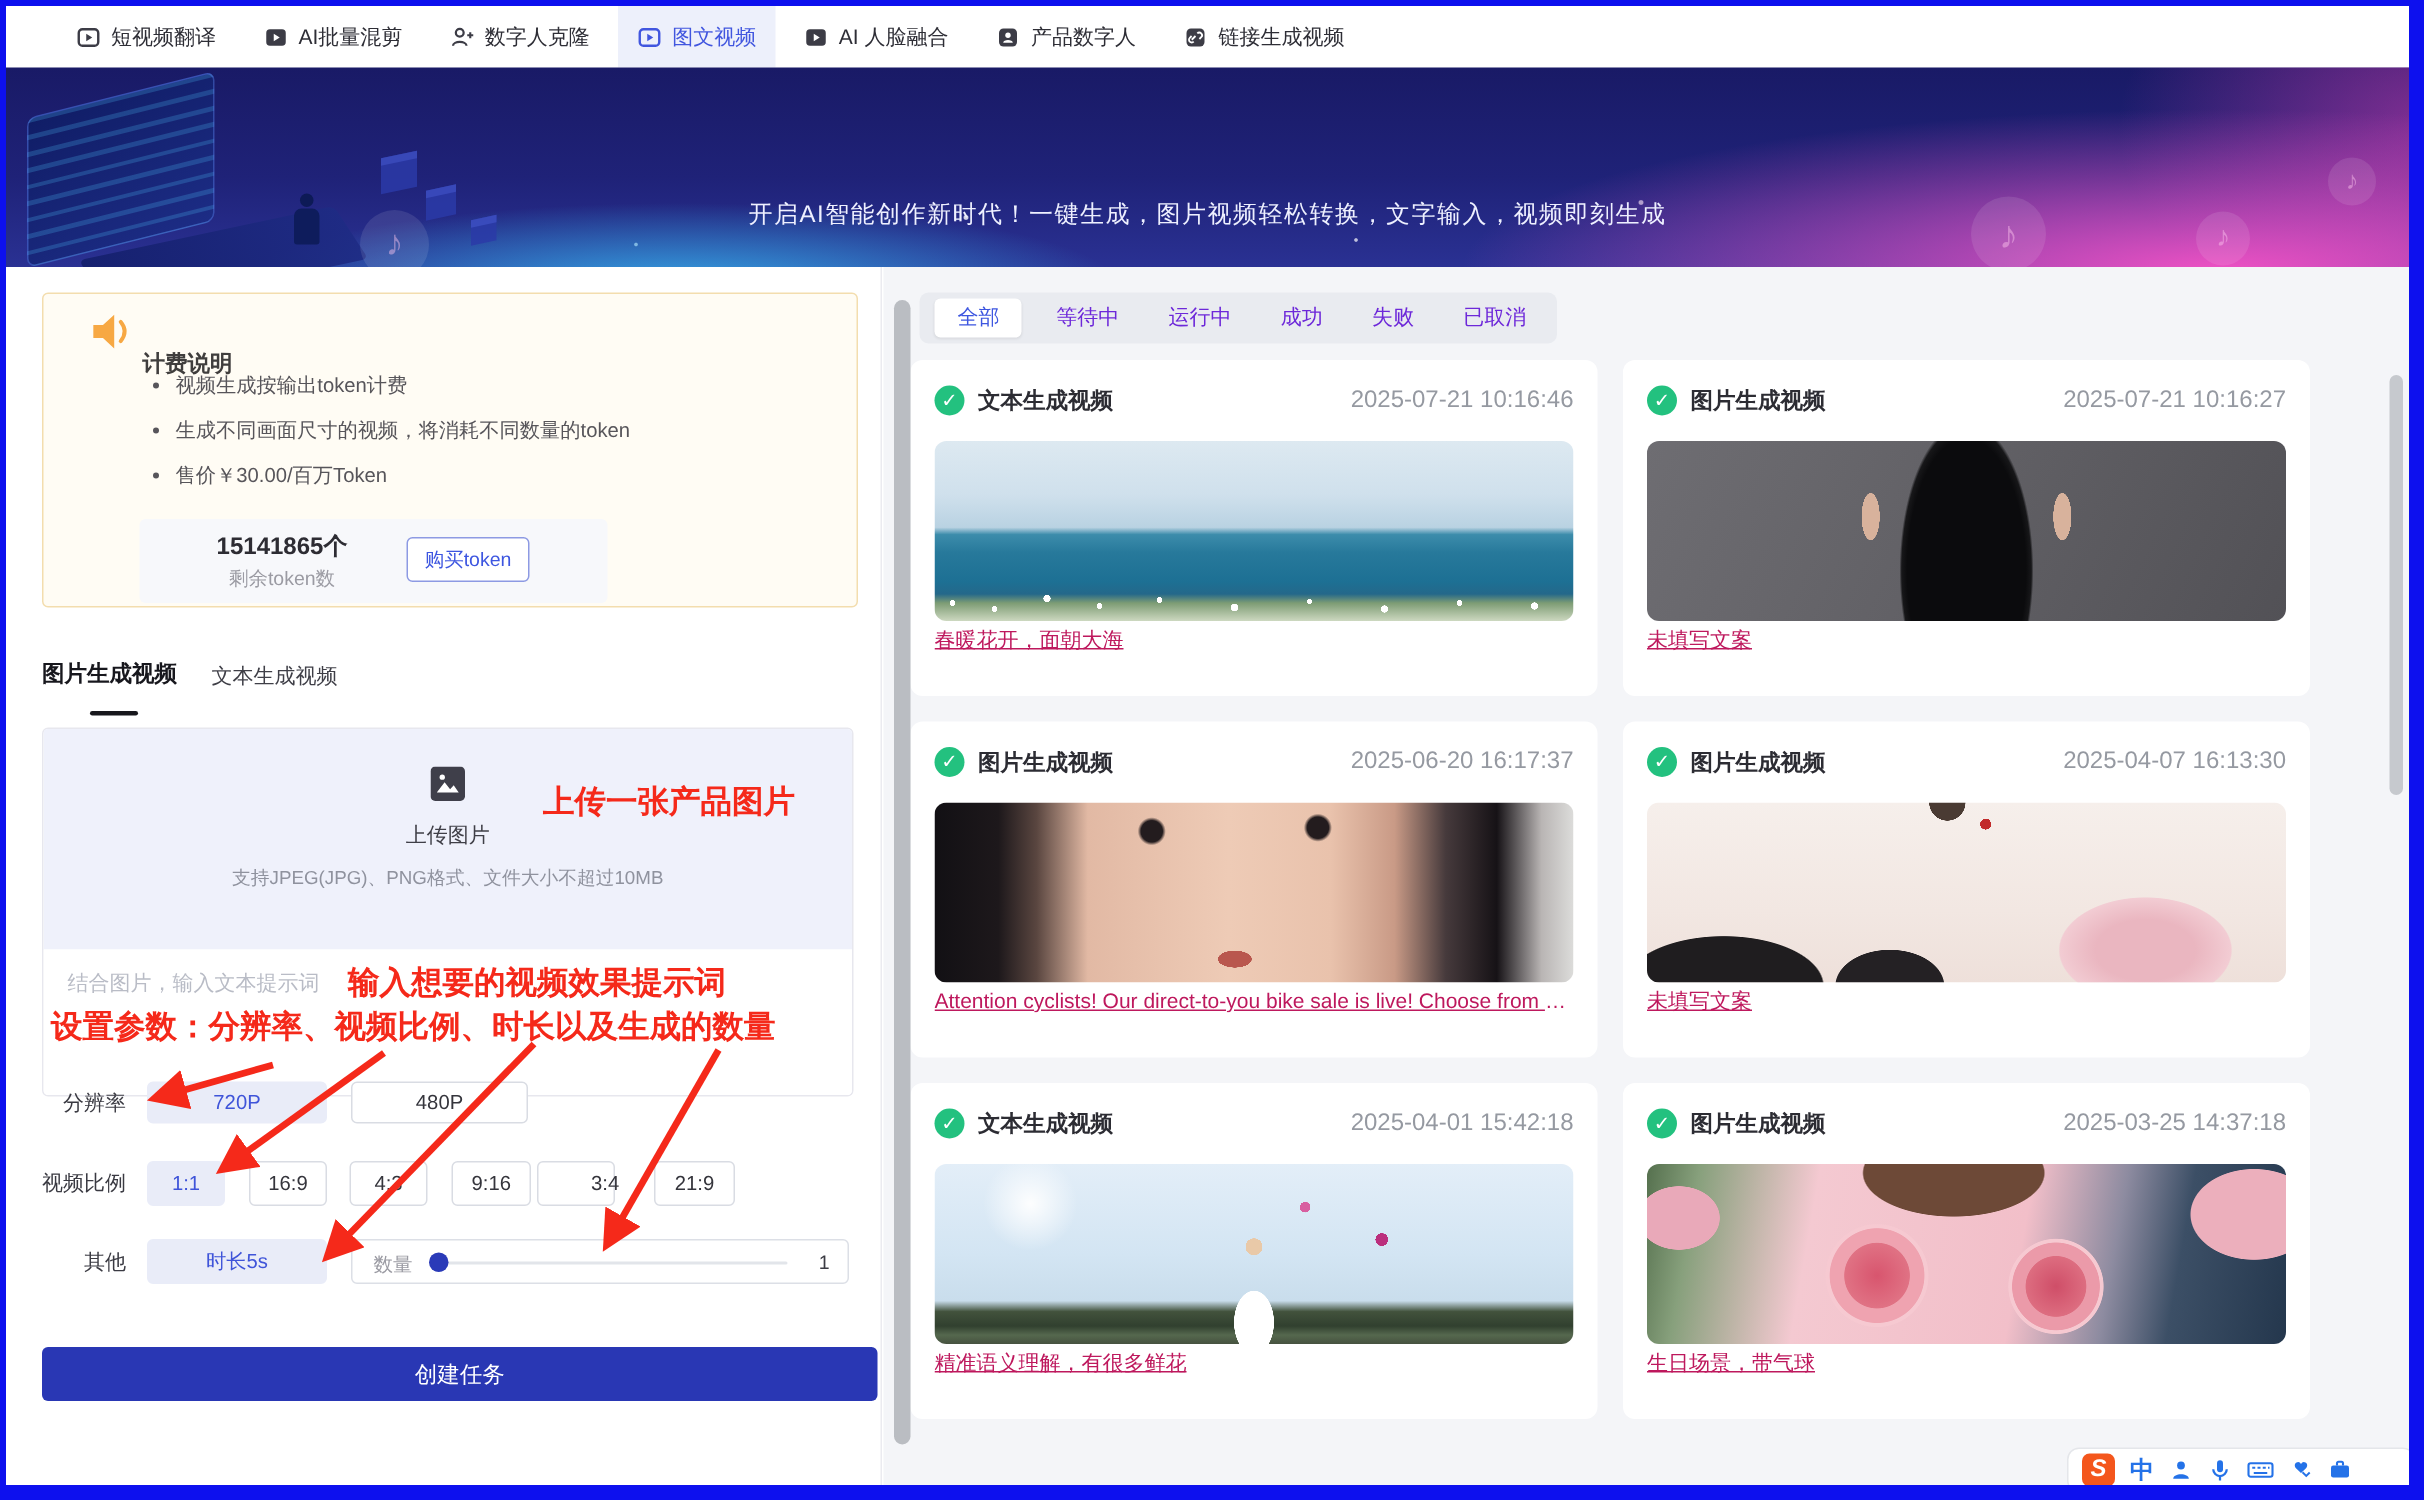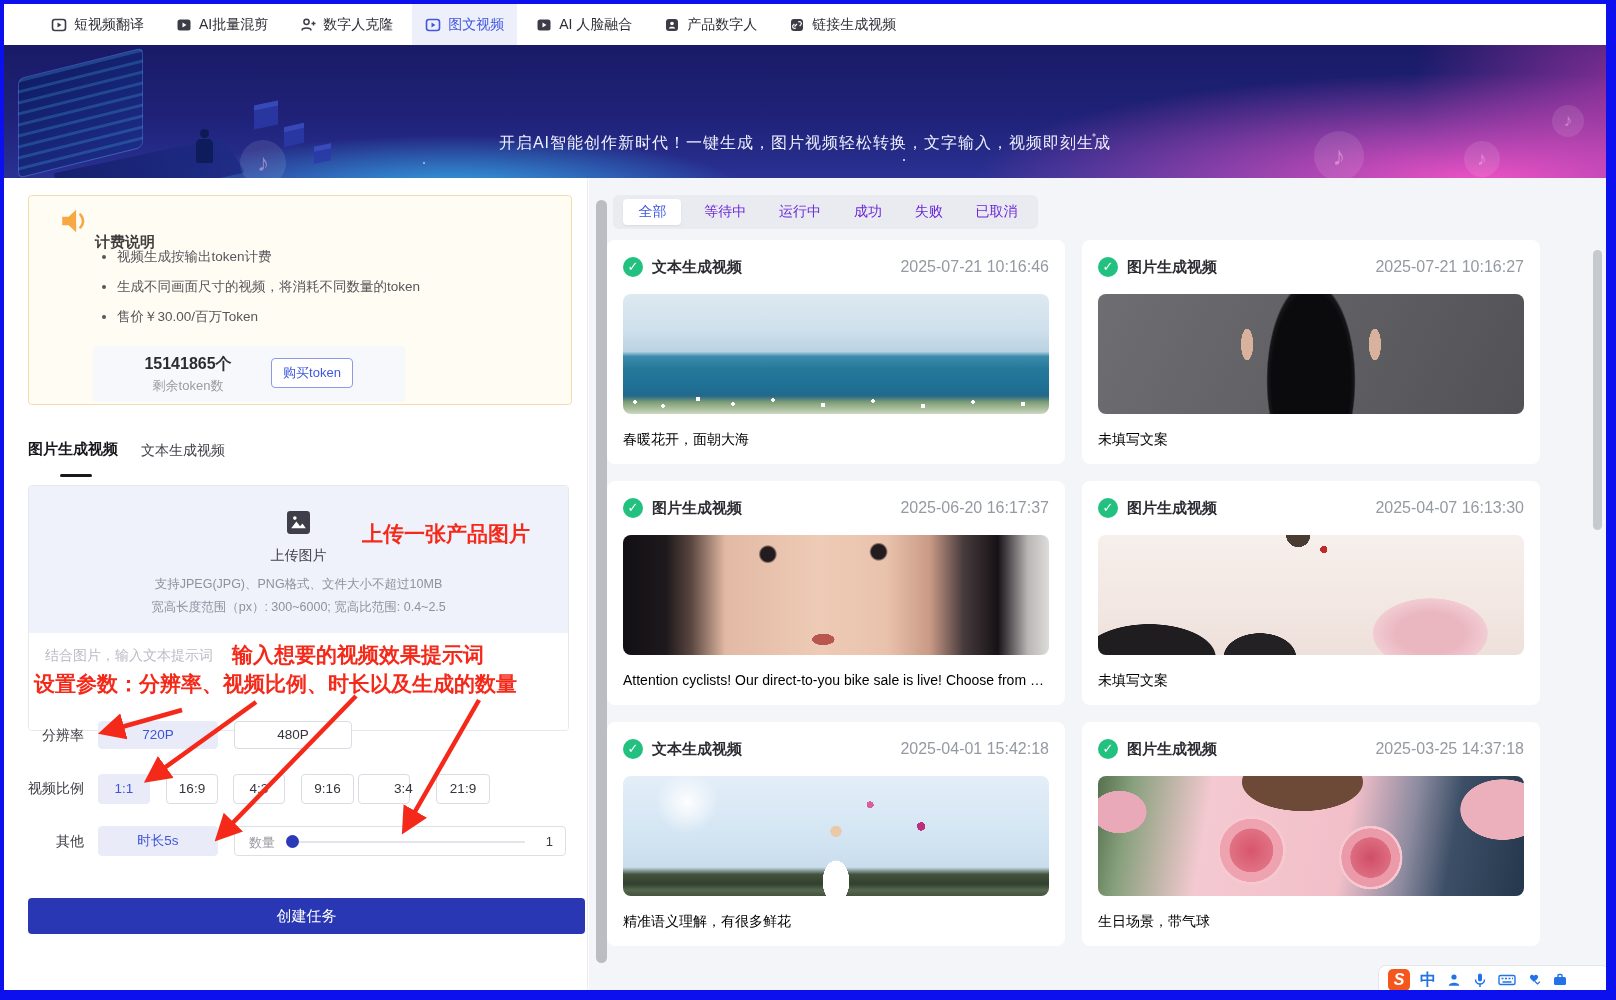--- a/index.html
+++ b/index.html
@@ -83,21 +83,21 @@
   
   .filterbar{position:absolute;left:24px;top:17px;width:425px;height:34px;background:#e9ebf0;border-radius:6px;display:flex;align-items:center;justify-content:space-around;padding:0 4px;}
   .filter{font-size:14px;color:#6d28d9;padding:4px 10px;cursor:pointer;white-space:nowrap;}
   .filter.active{background:#fff;color:#3d56e0;border-radius:4px;padding:4px 15px;box-shadow:0 1px 2px rgba(0,0,0,.08);}
   .card{position:absolute;width:458px;height:224px;background:#fff;border-radius:8px;cursor:pointer;}
   .card-head{position:absolute;left:16px;right:16px;top:16px;height:22px;display:flex;align-items:center;}
   .check{width:20px;height:20px;border-radius:50%;background:#23c17f;color:#fff;font-size:13px;font-weight:bold;line-height:20px;text-align:center;flex:0 0 auto;}
   .card-type{margin-left:9px;font-size:15px;font-weight:bold;color:#2c2c33;}
   .card-time{margin-left:auto;font-size:16px;color:#9599a1;}
   .thumb{position:absolute;left:16px;top:54px;width:426px;height:120px;border-radius:8px;}
-  .caption{position:absolute;left:16px;right:16px;top:191px;font-size:14px;color:#000000;white-space:nowrap;overflow:hidden;text-overflow:ellipsis;}
+  .caption{position:absolute;left:16px;right:16px;top:178px;font-size:14px;color:#be185d;white-space:nowrap;overflow:hidden;text-overflow:ellipsis;text-decoration:underline;}
   .thumb-ocean{background:
     radial-gradient(circle 3px at 12px 108px,#fff 60%,transparent 61%),
     radial-gradient(circle 3px at 40px 112px,#fff 60%,transparent 61%),
     radial-gradient(circle 4px at 75px 105px,#fff 60%,transparent 61%),
     radial-gradient(circle 3px at 110px 110px,#fff 60%,transparent 61%),
     radial-gradient(circle 3px at 150px 106px,#fff 60%,transparent 61%),
     radial-gradient(circle 4px at 200px 111px,#fff 60%,transparent 61%),
     radial-gradient(circle 3px at 250px 107px,#fff 60%,transparent 61%),
     radial-gradient(circle 4px at 300px 112px,#fff 60%,transparent 61%),
     radial-gradient(circle 3px at 350px 108px,#fff 60%,transparent 61%),
@@ -263,21 +263,20 @@
         <div class="drop-zone">
           <span>
             <svg width="23" height="23" viewBox="0 0 22 22">
                 <rect width="22" height="22" rx="3" fill="#3f3f4a"></rect>
                 <path d="M4 16.5 L9 10 L12.5 14.5 L14.8 12 L18 16.5 Z" fill="#fff"></path>
                 <circle cx="7.5" cy="6.8" r="1.7" fill="#fff"></circle>
               </svg>
           </span>
           <div class="upload-label">上传图片</div>
           <div class="upload-hint">支持JPEG(JPG)、PNG格式、文件大小不超过10MB</div>
-          <div class="upload-hint2">宽高长度范围（px）: 300~6000; 宽高比范围: 0.4~2.5</div>
         </div>
         <textarea class="prompt-input" placeholder="结合图片，输入文本提示词" style=""></textarea>
       </div>
 
       <div class="prow-label" style="top:549px;">分辨率</div>
       <div class="opt sel" style="left:94px;top:543px;width:120px;">720P</div>
       <div class="opt" style="left:230px;top:543px;width:118px;">480P</div>
 
       <div class="prow-label" style="top:602px;">视频比例</div>
       <div class="opt sel" style="left:94px;top:596px;width:52px;height:30px;line-height:28px;">1:1</div>

